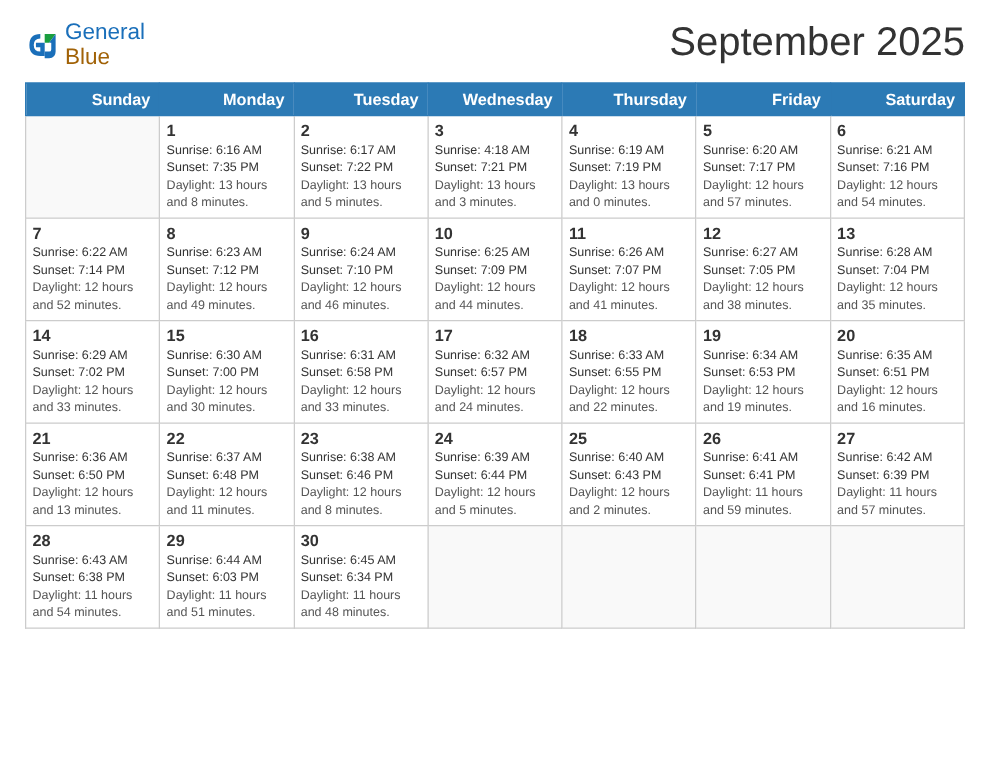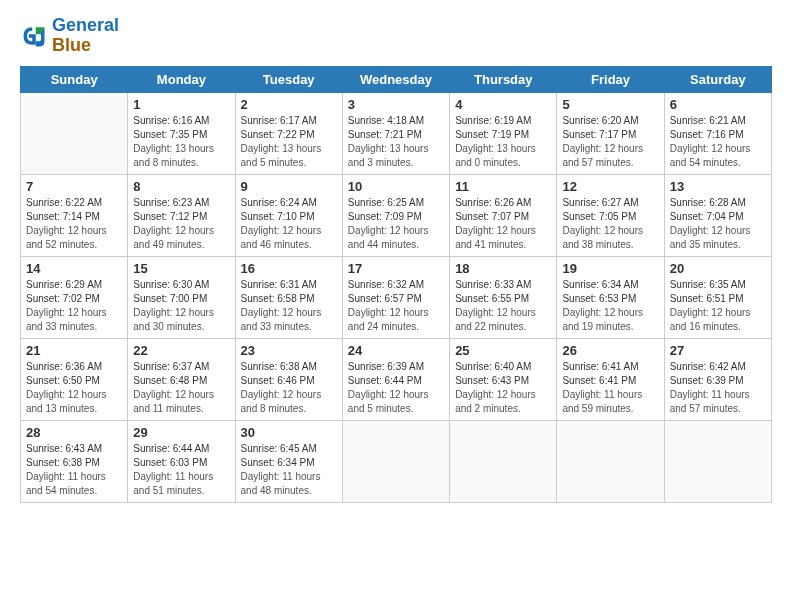--- a/index.html
+++ b/index.html
@@ -22,21 +22,21 @@
       align-items: flex-start;
       margin-bottom: 10px;
     }
     .logo {
       display: flex;
       align-items: center;
       gap: 4px;
     }
     .logo-text {
       font-size: 18px;
-      font-weight: bold;
+      font-weight: normal;
       color: #333;
       line-height: 1.1;
     }
     .logo-text span {
       color: #1a6fba;
     }
     .logo-icon {
       width: 28px;
       height: 28px;
     }
@@ -54,21 +54,21 @@
       color: #555;
     }
     .calendar {
       width: 100%;
       border-collapse: collapse;
       border: 1px solid #ccc;
     }
     .calendar th {
       background-color: #2c7ab5;
       color: #fff;
-      text-align: center;
+      text-align: right;
       padding: 5px 7px;
       font-size: 13px;
       font-weight: bold;
       border: 1px solid #2c7ab5;
     }
     .calendar td {
       width: calc(100% / 7);
       vertical-align: top;
       border: 1px solid #ccc;
       padding: 4px 5px;
@@ -104,20 +104,21 @@
         <path d="M4 16 Q4 6 14 6 L14 10 Q8 10 8 16 Q8 22 14 22 L14 18 L10 18 L10 14 L18 14 L18 26 L14 26 Q4 26 4 16Z" fill="#1a6fba"></path>
         <path d="M18 6 L28 6 Q28 6 22 14 L18 14Z" fill="#1a9e3f"></path>
         <path d="M22 14 L28 6 L28 22 Q28 28 22 28 L18 28 L18 22 L22 22 Q24 22 24 20 L24 14Z" fill="#1a6fba"></path>
       </svg>
       <div>
         <div class="logo-text"><span>General</span></div>
         <div class="logo-text" style="color:#a16207;">Blue</div>
       </div>
     </div>
     <div class="title-block">
+      <div class="month-title">September 2025</div>
     </div>
   </div>
 
   <table class="calendar">
     <thead>
       <tr>
         <th>Sunday</th>
         <th>Monday</th>
         <th>Tuesday</th>
         <th>Wednesday</th>

